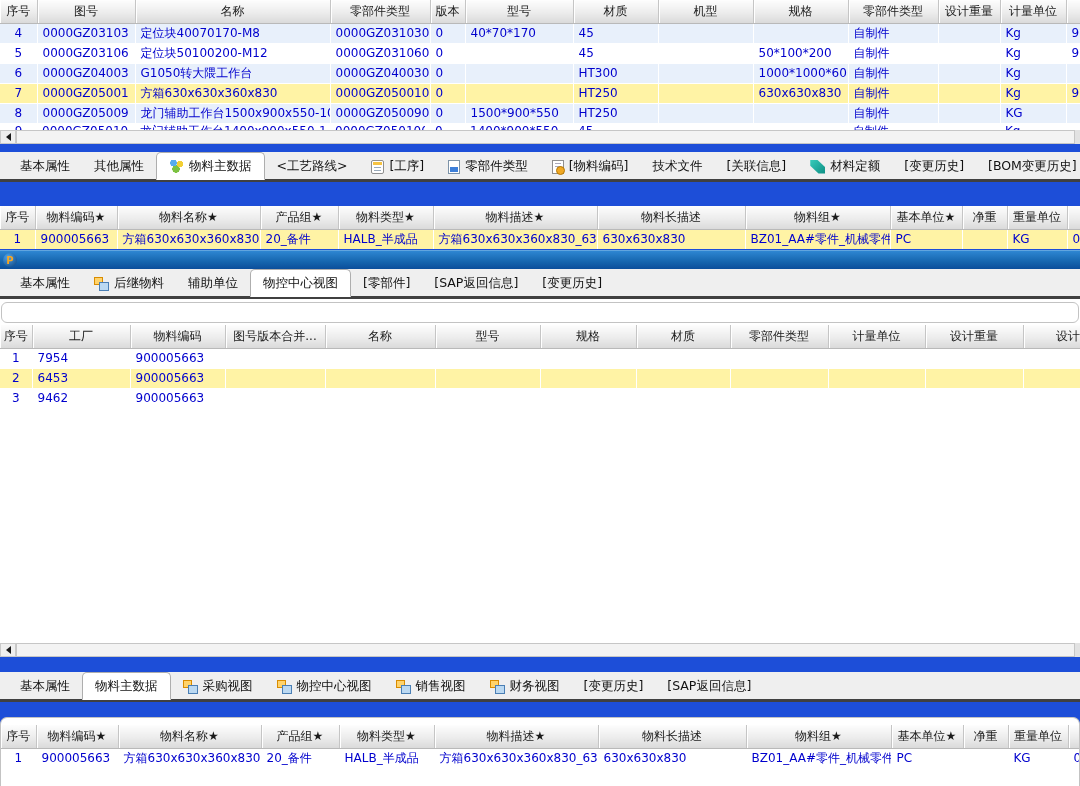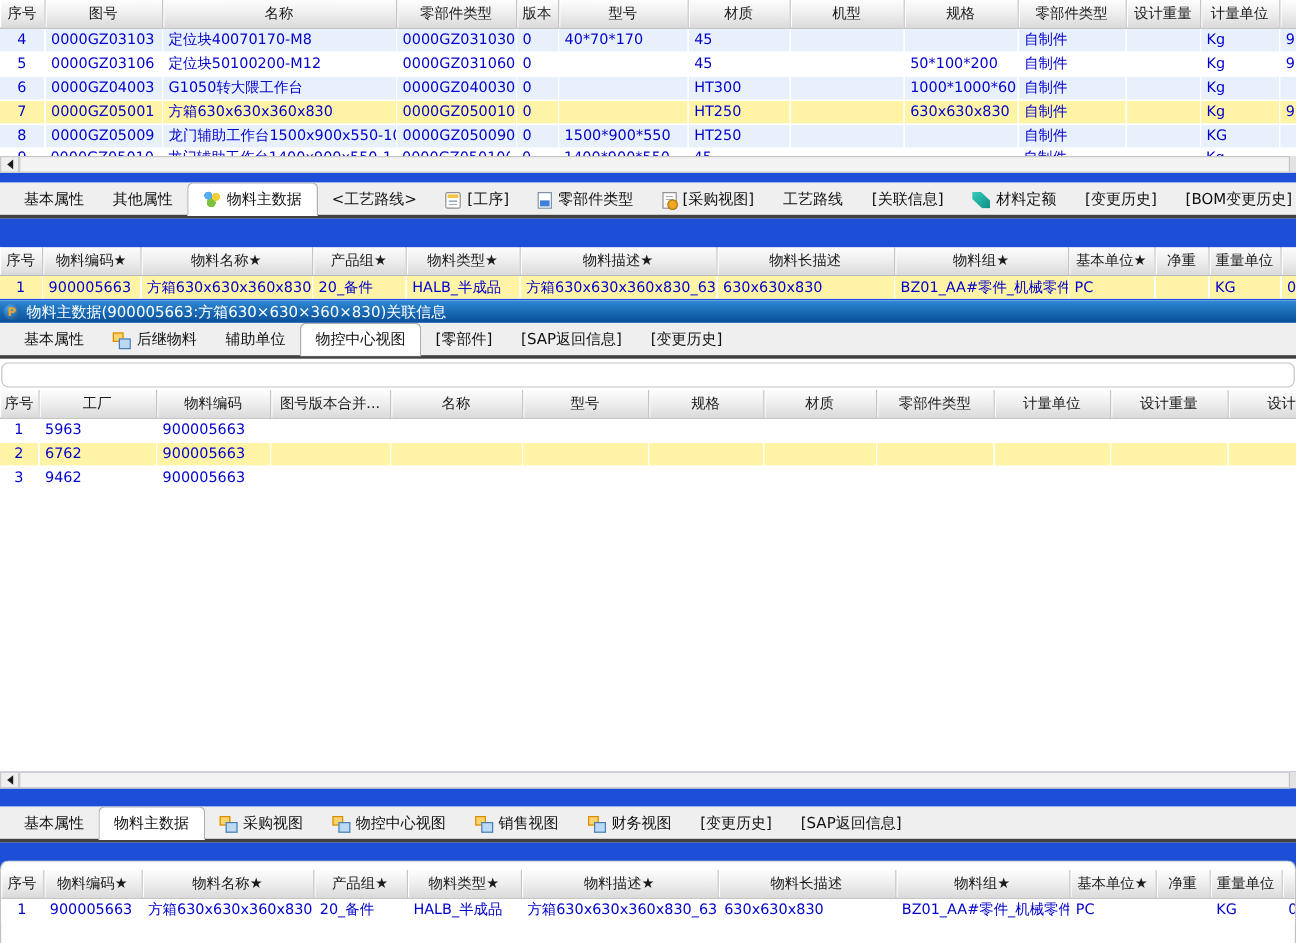--- a/index.html
+++ b/index.html
@@ -258,24 +258,24 @@
       <div class="tab">
         <span class="ticon ticon-note"></span>
         <span>[工序]</span>
       </div>
       <div class="tab">
         <span class="ticon ticon-doc"></span>
         <span>零部件类型</span>
       </div>
       <div class="tab">
         <span class="ticon ticon-card"></span>
-        <span>[采购视图]</span>
-      </div>
-      <div class="tab">
-        <span>工艺路线</span>
+        <span>[物料编码]</span>
+      </div>
+      <div class="tab">
+        <span>技术文件</span>
       </div>
       <div class="tab">
         <span>[关联信息]</span>
       </div>
       <div class="tab">
         <span class="ticon ticon-zigzag"></span>
         <span>材料定额</span>
       </div>
       <div class="tab">
         <span>[变更历史]</span>
@@ -337,21 +337,20 @@
             </tr>
           </tbody>
         </table>
       </div>
   </div>
 
   <div class="spacer1"></div>
 
   <div class="assoc-bar">
     <span class="p-logo">P</span>
-    <span class="assoc-title">物料主数据(900005663:方箱630×630×360×830)关联信息</span>
   </div>
 
   <div class="tabbar">
       <div class="tab">
         <span>基本属性</span>
       </div>
       <div class="tab">
         <span class="ticon ticon-hier"></span>
         <span>后继物料</span>
       </div>
@@ -402,35 +401,35 @@
               <th>材质</th>
               <th>零部件类型</th>
               <th>计量单位</th>
               <th>设计重量</th>
               <th>设计</th>
             </tr>
           </thead>
           <tbody>
             <tr class="plain">
               <td>1</td>
-              <td>5963</td>
+              <td>7954</td>
               <td>900005663</td>
               <td></td>
               <td></td>
               <td></td>
               <td></td>
               <td></td>
               <td></td>
               <td></td>
               <td></td>
               <td></td>
             </tr>
             <tr class="sel">
               <td>2</td>
-              <td>6762</td>
+              <td>6453</td>
               <td>900005663</td>
               <td></td>
               <td></td>
               <td></td>
               <td></td>
               <td></td>
               <td></td>
               <td></td>
               <td></td>
               <td></td>

